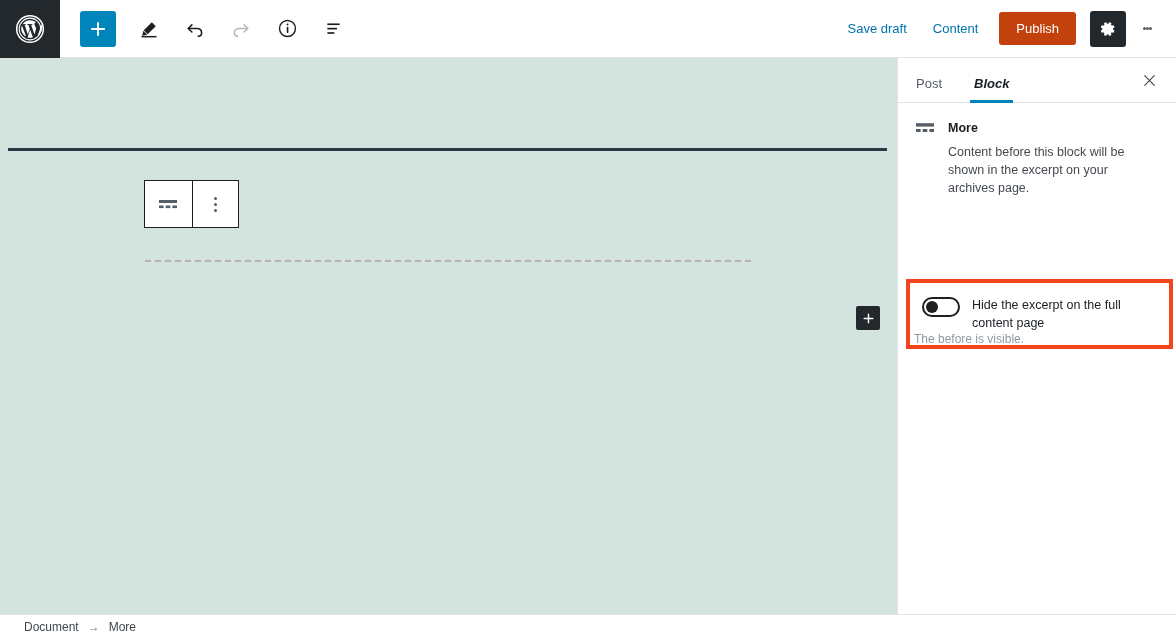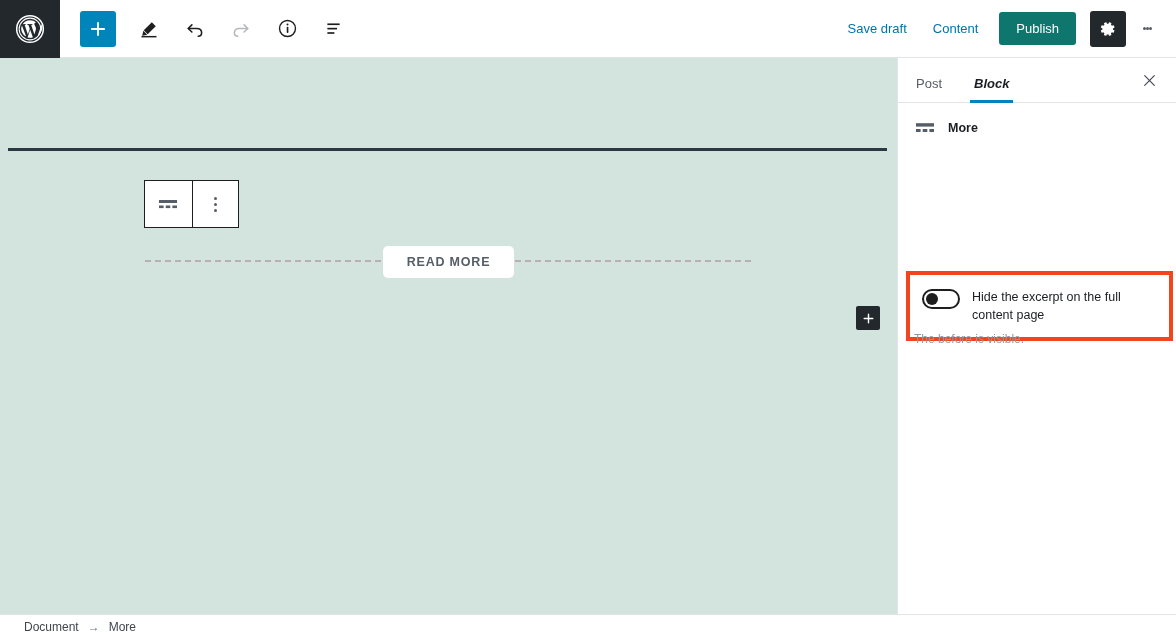--- a/index.html
+++ b/index.html
@@ -34,21 +34,21 @@
   .tb-btn.add svg { display:block; }
   .tb-spacer { flex: 1 1 auto; }
 
   .tb-right { display: flex; align-items: center; padding-right: 14px; gap: 0; }
   .link-btn {
     background: none; border: none; color: #0073aa; font-size: 13px;
     font-family: "Liberation Sans", sans-serif; cursor: pointer; padding: 8px 13px;
     white-space: nowrap;
   }
   .publish-btn {
-    background: #0f766e; color: #fff; border: none; border-radius: 3px;
+    background: #c2410c; color: #fff; border: none; border-radius: 3px;
     font-size: 13px; font-family: "Liberation Sans", sans-serif;
     padding: 9px 17px; cursor: pointer; margin-left: 8px;
   }
   .gear-btn {
     width: 36px; height: 36px; background: #23282d; border: none; border-radius: 3px;
     margin-left: 14px; display: flex; align-items: center; justify-content: center; cursor: pointer;
   }
   .kebab-btn {
     width: 30px; height: 36px; background: none; border: none;
     display: flex; align-items: center; justify-content: center; cursor: pointer; margin-left: 6px;
@@ -126,21 +126,21 @@
   .sb-body { padding: 16px 20px 0 16px; position: relative; }
   .blockcard { display: flex; gap: 10px; align-items: flex-start; }
   .blockcard-icon { flex: 0 0 24px; padding-top: 2px; }
   .blockcard-title { font-size: 12.5px; font-weight: bold; color: #191e23; line-height: 18px; }
   .blockcard-desc {
     font-size: 12.5px; color: #444a50; line-height: 18px; margin-top: 6px;
     width: 192px;
   }
 
   .toggle-row {
-    position: absolute; left: 8px; top: 168px; width: 267px;
+    position: absolute; left: 8px; top: 176px; width: 267px;
     border: 4px solid #f4441e; background: #ffffff;
     padding: 13px 12px 13px 12px;
     display: flex; align-items: flex-start; gap: 12px;
   }
   .toggle-switch {
     flex: 0 0 38px; width: 38px; height: 20px; border-radius: 10px;
     background: #ffffff; border: 2px solid #1e1e1e; position: relative; cursor: pointer;
     margin-top: 1px;
   }
   .toggle-knob {
@@ -261,23 +261,20 @@
       <div class="bt-cell">
         <div style="display:flex;flex-direction:column;align-items:center;">
           <span class="bt-dot"></span>
           <span class="bt-dot"></span>
           <span class="bt-dot"></span>
         </div>
       </div>
     </div>
 
     <div class="more-dash"></div>
-    <div class="more-marker">
-      <div class="read-more-pill">READ MORE</div>
-    </div>
 
     <button class="canvas-add" title="Add block">
       <svg width="13" height="13" viewBox="0 0 20 20" aria-hidden="true">
         <path d="M10 3.4v13.2M3.4 10h13.2" stroke="#ffffff" stroke-width="2.2" stroke-linecap="round"></path>
       </svg>
     </button>
   </div>
 
   <div class="sidebar">
 
@@ -297,20 +294,21 @@
         <div class="blockcard-icon">
           <svg width="22" height="14" viewBox="0 0 22 14" aria-hidden="true">
             <rect x="2" y="2.2" width="18" height="3.4" fill="#555d66"></rect>
             <rect x="2" y="8" width="4.6" height="3" fill="#555d66"></rect>
             <rect x="8.7" y="8" width="4.6" height="3" fill="#555d66"></rect>
             <rect x="15.4" y="8" width="4.6" height="3" fill="#555d66"></rect>
           </svg>
         </div>
         <div>
           <div class="blockcard-title">More</div>
+          <div class="blockcard-desc">Content before this block will be shown in the excerpt on your archives page.</div>
         </div>
       </div>
 
       <div class="toggle-row">
         <div class="toggle-switch" role="switch" aria-checked="false">
           <span class="toggle-knob"></span>
         </div>
         <div class="toggle-label">Hide the excerpt on the full content page</div>
       </div>
 

